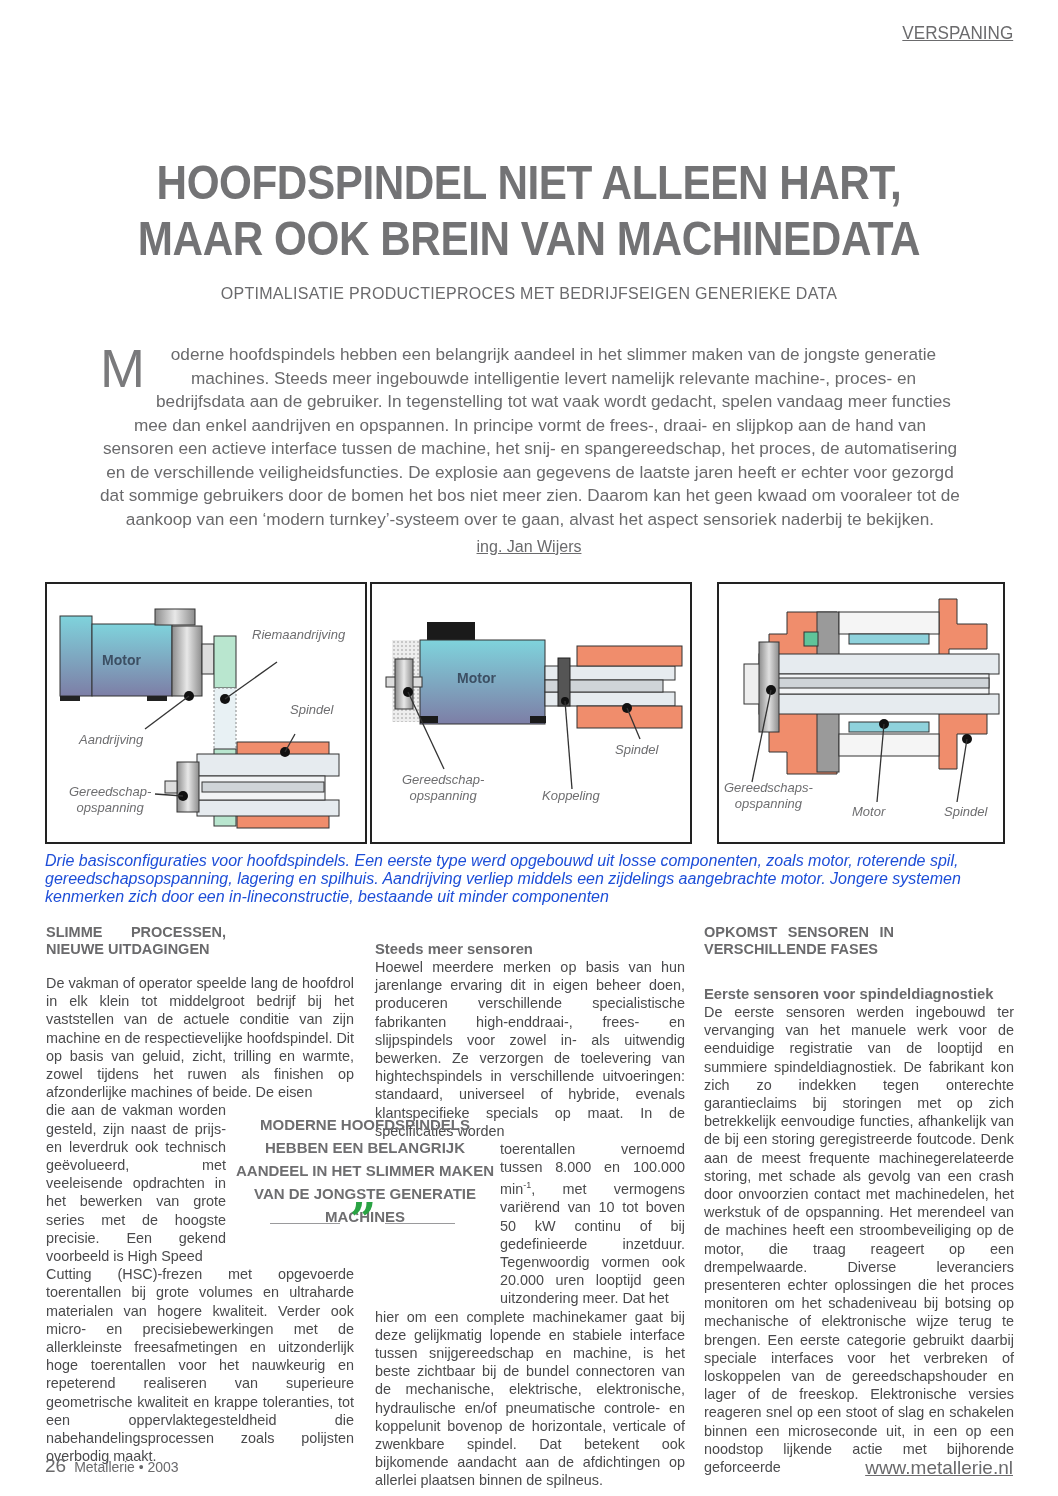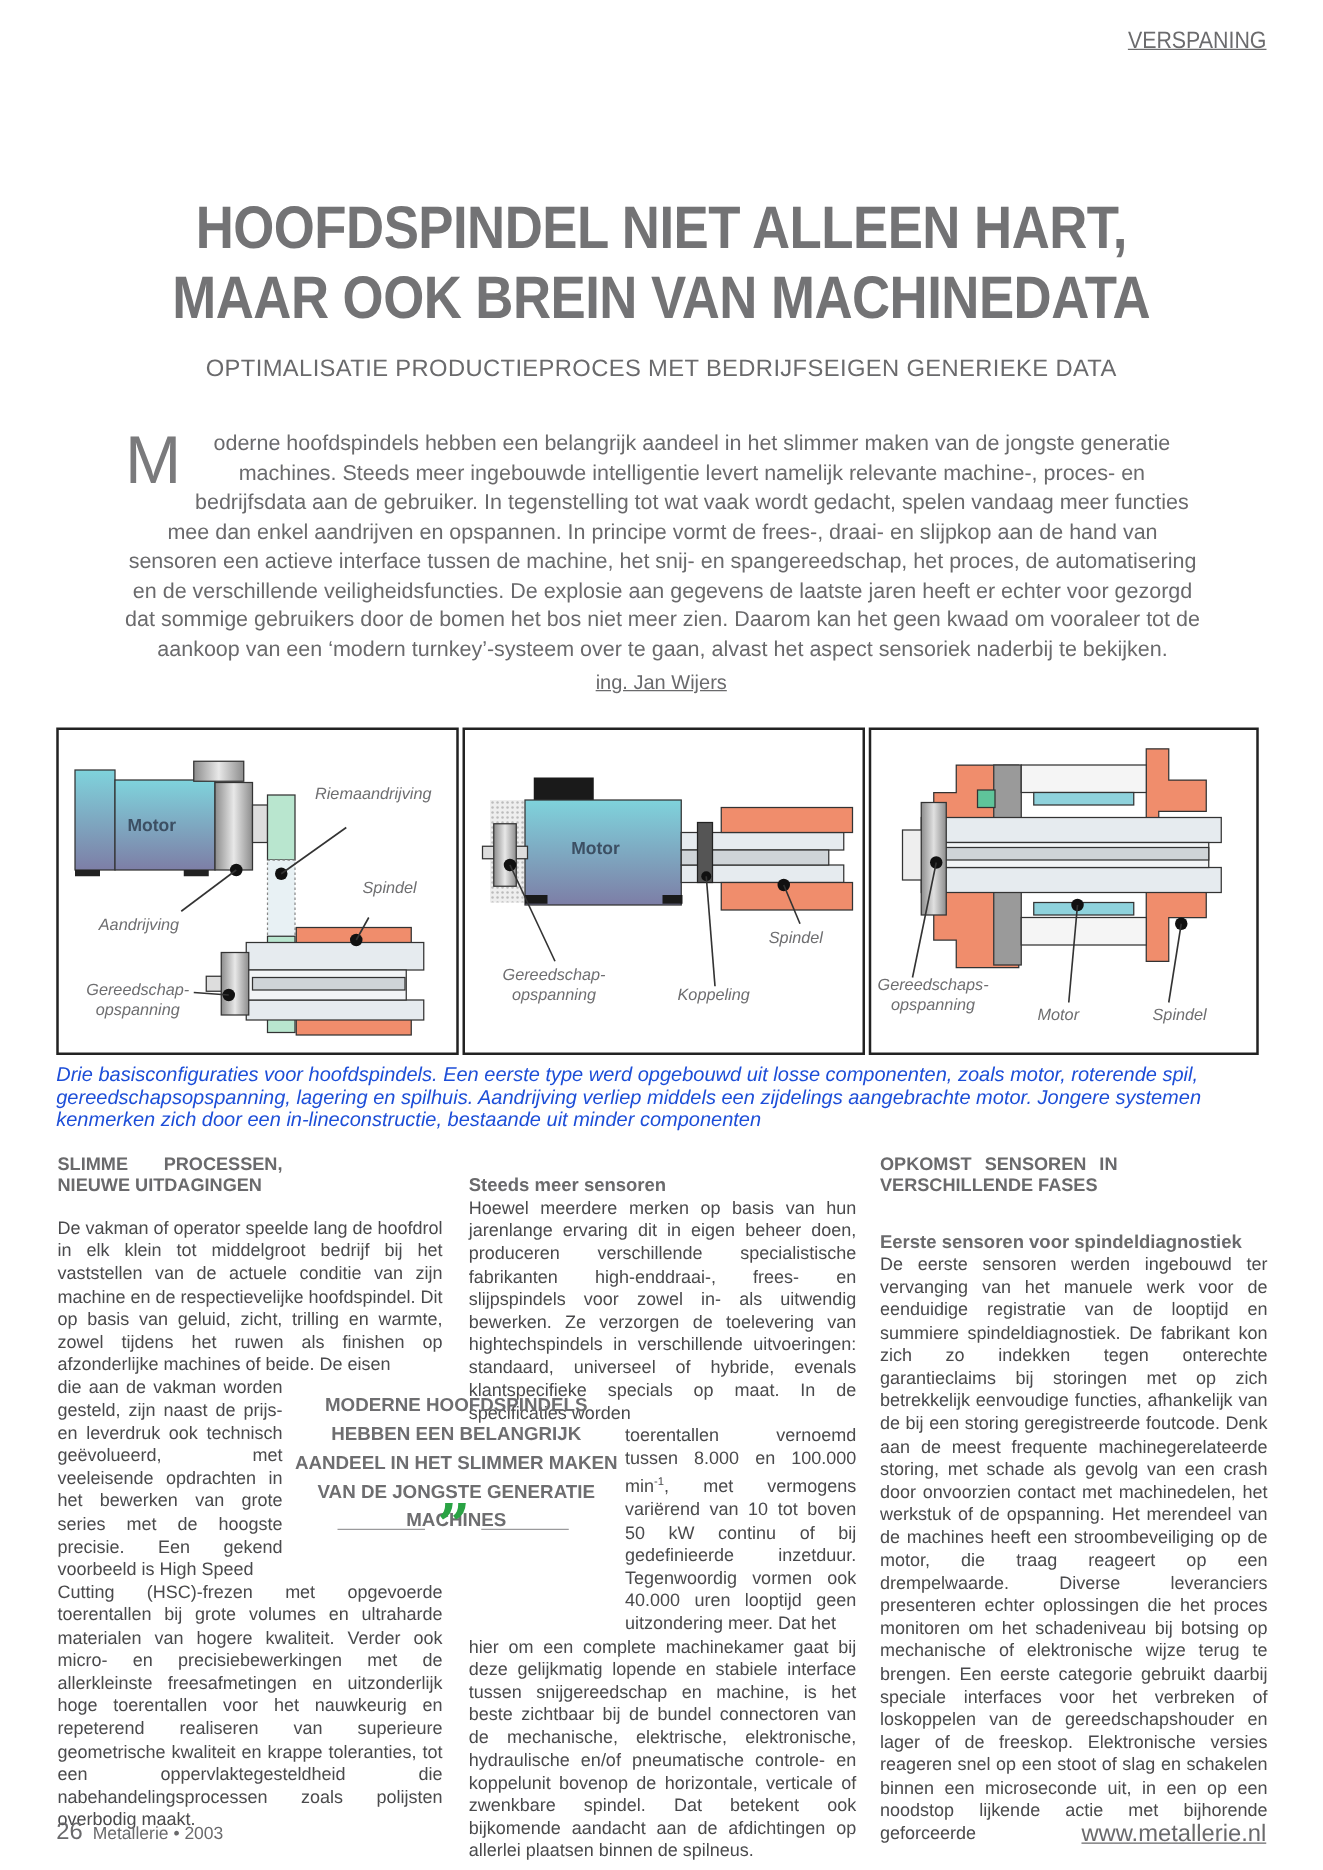--- a/index.html
+++ b/index.html
@@ -1,20 +1,20 @@
 <!DOCTYPE html>
 <html><head>
 <meta charset="utf-8">
 <style>
   html,body{margin:0;padding:0;background:#fff;}
   body{width:1058px;height:1496px;position:relative;overflow:hidden;font-family:"DejaVu Sans","Liberation Sans",sans-serif;color:#5a5a5c;}
   .section-tag{position:absolute;top:22px;right:45px;font-size:19px;color:#6b6b6d;text-decoration:underline;letter-spacing:0px;font-family:"Liberation Sans",sans-serif;font-weight:normal;transform:scaleX(0.9);transform-origin:right;}
   .title{position:absolute;top:155px;left:0;width:1058px;text-align:center;font-family:"Liberation Sans",sans-serif;font-weight:bold;color:#737375;font-size:48px;line-height:56px;letter-spacing:-0.5px;}
   .title span{display:block;transform:scaleX(0.88);}
-  .subtitle{position:absolute;top:285px;left:0;width:1058px;text-align:center;font-family:"Liberation Sans",sans-serif;color:#6a6a6c;font-size:19px;letter-spacing:0.3px;}
+  .subtitle{position:absolute;top:285px;left:0;width:1058px;text-align:center;font-family:"Liberation Sans",sans-serif;color:#6a6a6c;font-size:16px;letter-spacing:0.3px;}
   .intro{position:absolute;top:343px;left:100px;width:860px;text-align:center;font-family:"Liberation Sans",sans-serif;color:#6a6a6c;font-size:17.2px;line-height:23.5px;}
   .intro .dropcap{float:left;font-size:54px;line-height:46px;color:#7a7a7c;margin:2px 2px 0 0;font-weight:normal;}
   .author{position:absolute;top:538px;left:0;width:1058px;text-align:center;font-family:"Liberation Sans",sans-serif;font-size:16px;color:#6a6a6c;text-decoration:underline;}
   .figures{position:absolute;top:582px;left:45px;width:970px;height:264px;}
   .fig{position:absolute;top:0;height:262px;border:2px solid #222;background:#fff;box-sizing:border-box;}
   .fig svg{position:absolute;left:0;top:0;}
   .figlabel{position:absolute;font-family:"Liberation Sans",sans-serif;font-style:italic;font-size:13px;color:#6e6e70;line-height:16px;text-align:center;}
   .caption{position:absolute;top:852px;left:45px;width:970px;font-family:"Liberation Sans",sans-serif;font-style:italic;font-size:16px;color:#1d4ed8;line-height:18px;}
   .col{position:absolute;top:924px;font-family:"Liberation Sans",sans-serif;font-size:14.4px;line-height:18.2px;color:#4a4a4c;text-align:justify;}
   .col p{margin:0;}
@@ -139,21 +139,21 @@
     </svg>
     <div class="figlabel" style="left:85px;top:86px;font-style:normal;font-weight:bold;color:#3c4f63;font-size:14px;">Motor</div>
     <div class="figlabel" style="left:243px;top:158px;">Spindel</div>
     <div class="figlabel" style="left:30px;top:188px;">
       <div>Gereedschap-</div>
       <div>opspanning</div>
     </div>
     <div class="figlabel" style="left:170px;top:204px;">Koppeling</div>
   </div>
 
-  <div class="fig" style="left:650px;width:312px;">
+  <div class="fig" style="left:672px;width:288px;">
     <svg width="316" height="258" viewBox="0 0 316 258">
       <defs>
         <linearGradient id="gy3" x1="0" y1="0" x2="1" y2="0">
           <stop offset="0" stop-color="#8c8c8c"></stop>
             <stop offset="0.5" stop-color="#e0e0e0"></stop>
             <stop offset="1" stop-color="#8c8c8c"></stop>
         </linearGradient>
       </defs>
       <polygon points="68,28 118,28 118,50 100,50 100,170 118,170 118,190 68,190 68,168 50,168 50,50 68,50" fill="#f08d6c" stroke="#333"></polygon>
       <polygon points="220,15 238,15 238,40 268,40 268,65 230,65 230,125 268,125 268,150 238,150 238,185 220,185" fill="#f08d6c" stroke="#333"></polygon>
@@ -190,21 +190,21 @@
 <div class="col" style="left:46px;width:308px;">
   <div class="h-caps" style="width:180px;">SLIMME PROCESSEN, NIEUWE UITDAGINGEN</div>
   <p style="margin-top:12px;">De vakman of operator speelde lang de hoofdrol in elk klein tot middelgroot bedrijf bij het vaststellen van de actuele conditie van zijn machine en de respectievelijke hoofdspindel. Dit op basis van geluid, zicht, trilling en warmte, zowel tijdens het ruwen als finishen op afzonderlijke machines of beide. De eisen</p>
   <p style="width:180px;">die aan de vakman worden gesteld, zijn naast de prijs- en leverdruk ook technisch geëvolueerd, met veeleisende opdrachten in het bewerken van grote series met de hoogste precisie. Een gekend voorbeeld is High Speed</p>
   <p>Cutting (HSC)-frezen met opgevoerde toerentallen bij grote volumes en ultraharde materialen van hogere kwaliteit. Verder ook micro- en precisiebewerkingen met de allerkleinste freesafmetingen en uitzonderlijk hoge toerentallen voor het nauwkeurig en repeterend realiseren van superieure geometrische kwaliteit en krappe toleranties, tot een oppervlaktegesteldheid die nabehandelingsprocessen zoals polijsten overbodig maakt.</p>
 </div>
 
 <div class="col" style="left:375px;width:310px;margin-top:16px;">
   <div class="h-sub">Steeds meer sensoren</div>
   <p>Hoewel meerdere merken op basis van hun jarenlange ervaring dit in eigen beheer doen, produceren verschillende specialistische fabrikanten high-enddraai-, frees- en slijpspindels voor zowel in- als uitwendig bewerken. Ze verzorgen de toelevering van hightechspindels in verschillende uitvoeringen: standaard, universeel of hybride, evenals klantspecifieke specials op maat. In de specificaties worden</p>
-  <p style="margin-left:125px;width:185px;"><span>toerentallen vernoemd tussen 8.000 en 100.000 min</span><sup style="font-size:9px;">-1</sup><span>, met vermogens variërend van 10 tot boven 50 kW continu of bij gedefinieerde inzetduur. Tegenwoordig vormen ook 40.000 uren looptijd geen uitzondering meer. Dat het</span></p>
+  <p style="margin-left:125px;width:185px;"><span>toerentallen vernoemd tussen 8.000 en 100.000 min</span><sup style="font-size:9px;">-1</sup><span>, met vermogens variërend van 10 tot boven 50 kW continu of bij gedefinieerde inzetduur. Tegenwoordig vormen ook 20.000 uren looptijd geen uitzondering meer. Dat het</span></p>
   <p>hier om een complete machinekamer gaat bij deze gelijkmatig lopende en stabiele interface tussen snijgereedschap en machine, is het beste zichtbaar bij de bundel connectoren van de mechanische, elektrische, elektronische, hydraulische en/of pneumatische controle- en koppelunit bovenop de horizontale, verticale of zwenkbare spindel. Dat betekent ook bijkomende aandacht aan de afdichtingen op allerlei plaatsen binnen de spilneus.</p>
 </div>
 
 <div class="pullquote">MODERNE HOOFDSPINDELS HEBBEN EEN BELANGRIJK AANDEEL IN HET SLIMMER MAKEN VAN DE JONGSTE GENERATIE MACHINES</div>
 <div class="quote-row">
   <div class="line" style="left:0;"></div>
   <div class="quote-mark">”</div>
   <div class="line" style="left:115px;"></div>
 </div>
 

